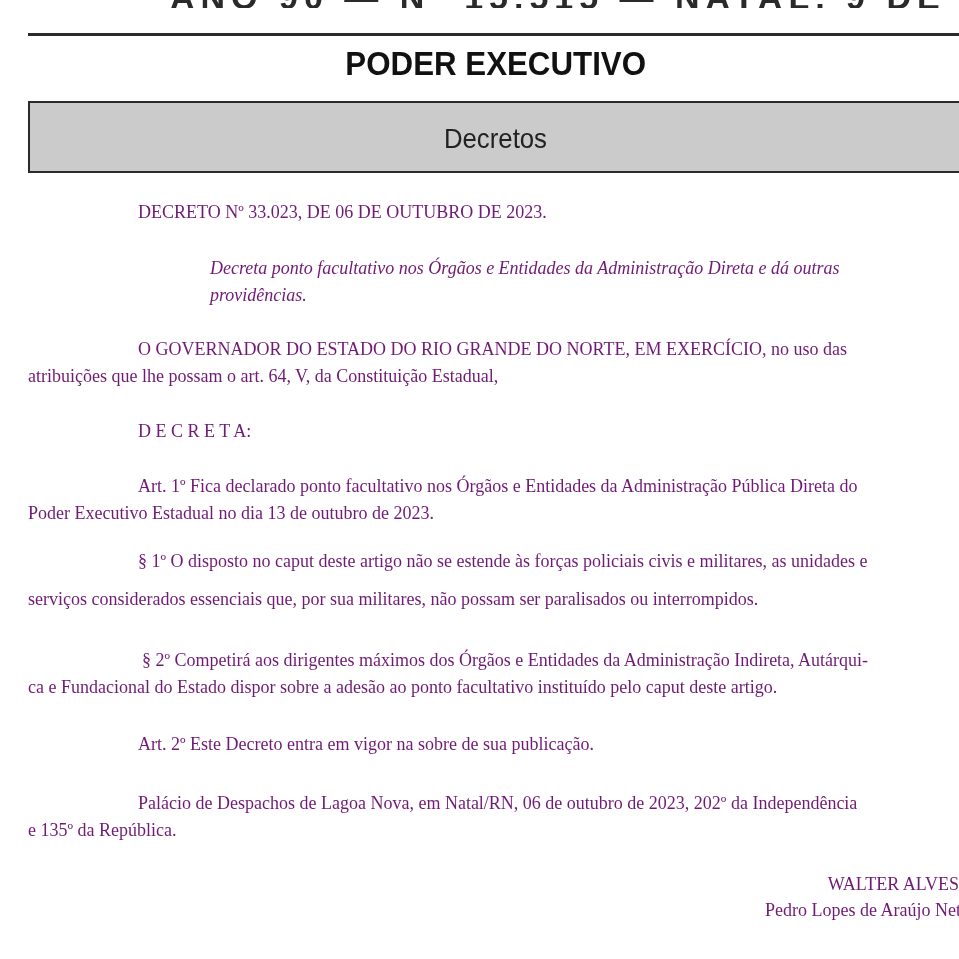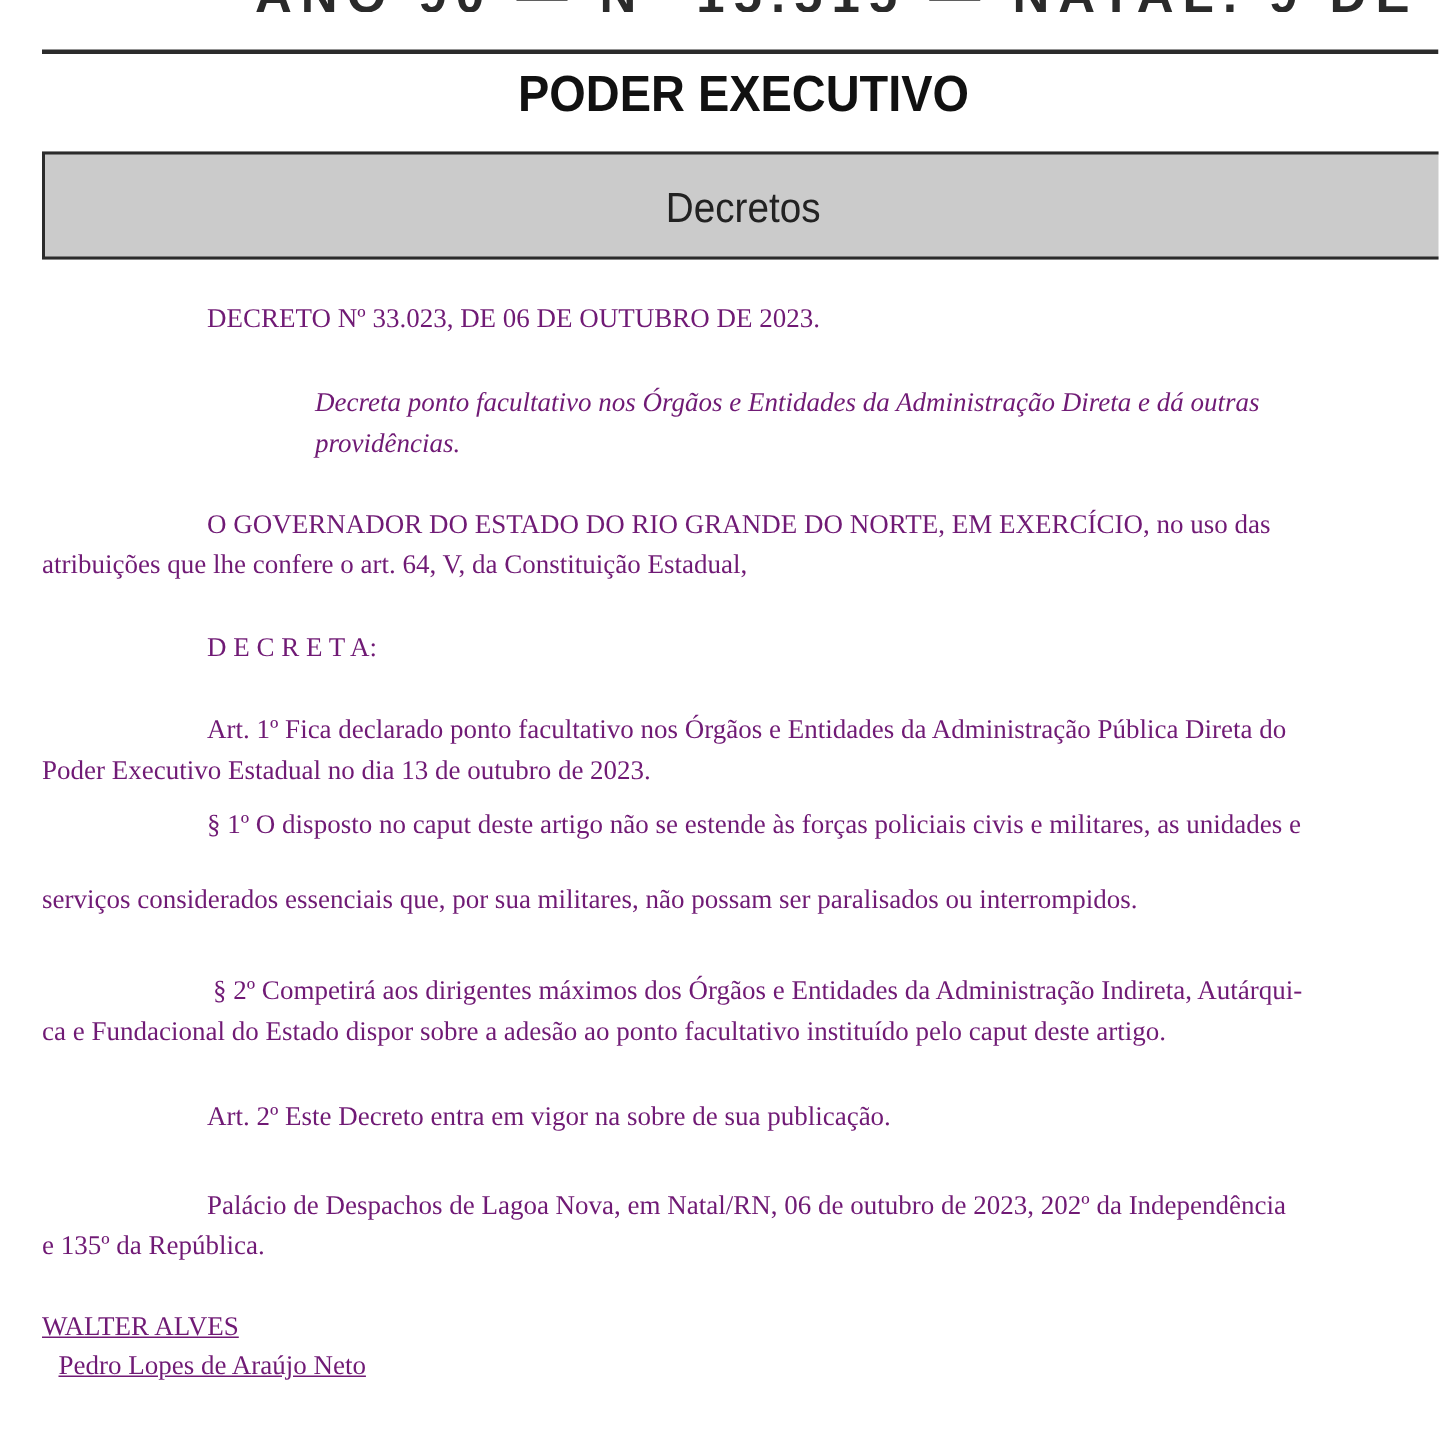--- a/index.html
+++ b/index.html
@@ -35,21 +35,21 @@
       position: absolute; left: 0; top: 0; width: 931px; text-align: center;
       font-family: "Liberation Sans", sans-serif; font-size: 28px; line-height: 72px;
       color: #222; transform: scaleX(0.92); transform-origin: 465px 0;
     }
     .p {
       position: absolute; left: 28px; width: 931px; font-size: 18px;
       line-height: 27px; white-space: nowrap; color: #701a75;
     }
     .indent { left: 138px; width: 821px; }
     .ementa { left: 210px; width: 749px; font-style: italic; }
-    .center { left: 28px; width: 931px; text-align: left; text-decoration: underline; }
+    .center { left: 28px; width: 931px; text-align: right; }
   </style>
 </head>
 <body>
 
 <div class="masthead-clip">
   <span class="masthead-text">ANO 90 — Nº 15.515 — NATAL, 9 DE OUTUBRO</span>
 </div>
 
 <div class="rule"></div>
 
@@ -58,28 +58,28 @@
 <div class="section-box">
   <div class="section-box-label">Decretos</div>
 </div>
 
 <div class="p indent" style="top:199px">DECRETO Nº 33.023, DE 06 DE OUTUBRO DE 2023.</div>
 
 <div class="p ementa" style="top:255px">Decreta ponto facultativo nos Órgãos e Entidades da Administração Direta e dá outras</div>
 <div class="p ementa" style="top:282px">providências.</div>
 
 <div class="p indent" style="top:336px">O GOVERNADOR DO ESTADO DO RIO GRANDE DO NORTE, EM EXERCÍCIO, no uso das</div>
-<div class="p" style="top:363px">atribuições que lhe confere o art. 64, V, da Constituição Estadual,</div>
+<div class="p" style="top:363px">atribuições que lhe possam o art. 64, V, da Constituição Estadual,</div>
 
 <div class="p indent" style="top:418px">D E C R E T A:</div>
 
 <div class="p indent" style="top:473px">Art. 1º Fica declarado ponto facultativo nos Órgãos e Entidades da Administração Pública Direta do</div>
 <div class="p" style="top:500px">Poder Executivo Estadual no dia 13 de outubro de 2023.</div>
 
-<div class="p indent" style="top:536px">§ 1º O disposto no caput deste artigo não se estende às forças policiais civis e militares, as unidades e</div>
+<div class="p indent" style="top:548px">§ 1º O disposto no caput deste artigo não se estende às forças policiais civis e militares, as unidades e</div>
 <div class="p" style="top:586px">serviços considerados essenciais que, por sua militares, não possam ser paralisados ou interrompidos.</div>
 
 <div class="p indent" style="top:647px; left:142px">§ 2º Competirá aos dirigentes máximos dos Órgãos e Entidades da Administração Indireta, Autárqui-</div>
 <div class="p" style="top:674px">ca e Fundacional do Estado dispor sobre a adesão ao ponto facultativo instituído pelo caput deste artigo.</div>
 
 <div class="p indent" style="top:731px">Art. 2º Este Decreto entra em vigor na sobre de sua publicação.</div>
 
 <div class="p indent" style="top:790px">Palácio de Despachos de Lagoa Nova, em Natal/RN, 06 de outubro de 2023, 202º da Independência</div>
 <div class="p" style="top:817px">e 135º da República.</div>
 

